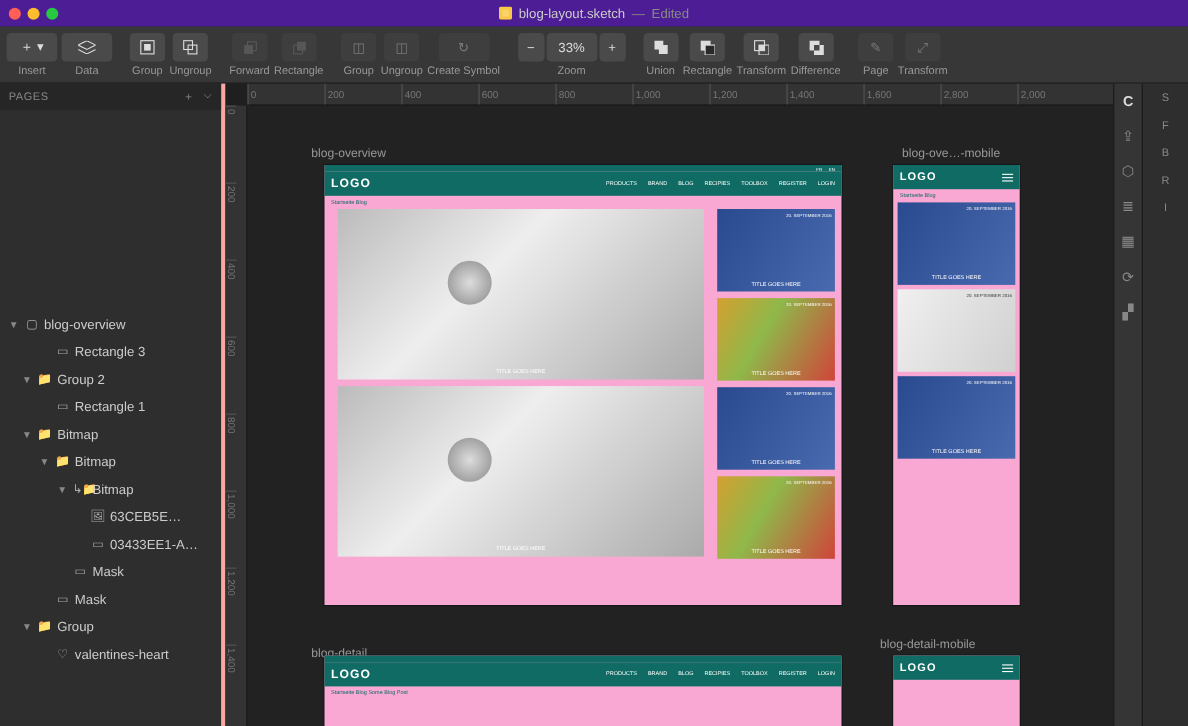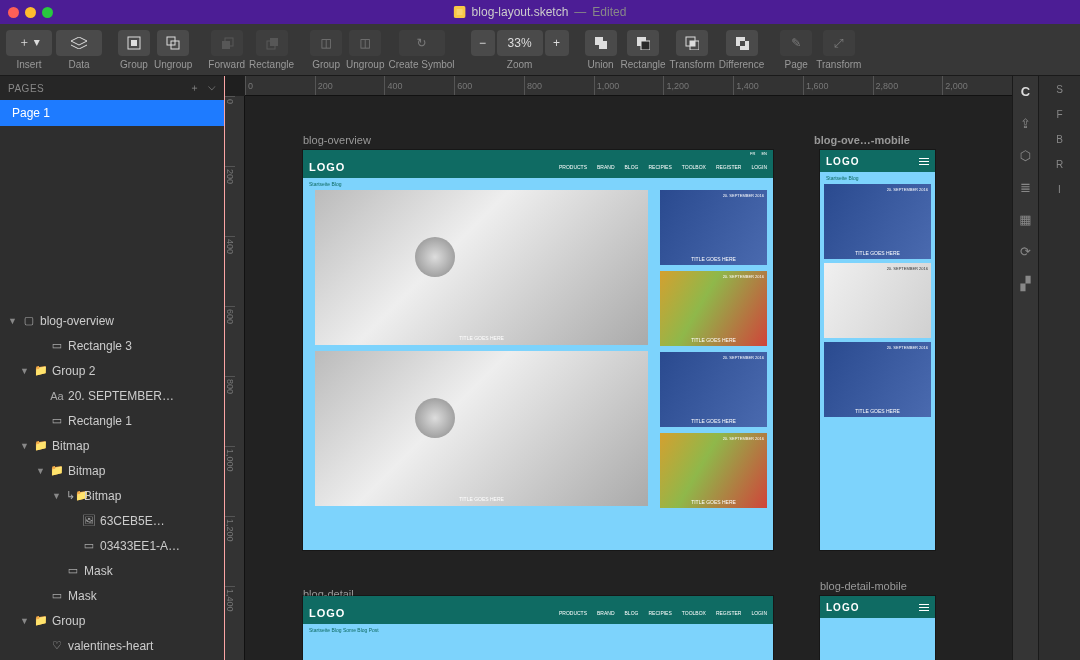--- a/index.html
+++ b/index.html
@@ -16,39 +16,39 @@
 .tbtn { background:#4a4a4a; border-radius:4px; height:26px; min-width:32px; display:flex; align-items:center; justify-content:center; color:#ddd; font-size:12px;}
 .tbtn.wide{min-width:46px;}
 .tbtn.disabled{opacity:.4;}
 .tlabel{font-size:10px; color:#999;}
 .tgap{width:8px;}
 .zoombar{display:flex;align-items:center;}
 .zoombar .tbtn{min-width:24px;}
 .zoombar .zval{min-width:46px;}
 
 .main { display:flex; height:calc(100% - 76px); }
-.sidebar { width:225px; background:#2e2e2e; border-right:1px solid #fca5a5; display:flex; flex-direction:column;}
+.sidebar { width:205px; background:#2e2e2e; border-right:4px solid #fca5a5; display:flex; flex-direction:column;}
 .pages-hdr { height:24px; background:#262626; display:flex; align-items:center; justify-content:space-between; padding:0 8px; color:#888; font-size:10px; letter-spacing:.5px;}
 .pages-hdr .acts{display:flex; gap:8px; color:#888;}
 .page-item { background:#1e7bff; color:#fff; padding:6px 12px; font-size:12px;}
 .layer-list { flex:1; overflow:auto; padding-top:2px;}
 .layer { display:flex; align-items:center; height:25px; padding-left:8px; color:#ccc; font-size:12px; gap:4px; white-space:nowrap;}
 .layer .arrow{width:10px; font-size:9px; color:#888;}
 .layer .ico{width:14px; text-align:center; color:#aaa; font-size:11px;}
 .ind1{padding-left:20px;} .ind2{padding-left:36px;} .ind3{padding-left:52px;} .ind4{padding-left:68px;}
 
 .canvas-wrap{flex:1; position:relative; background:#1f1f1f; overflow:hidden;}
 .ruler-h{position:absolute;top:0;left:20px;right:0;height:20px;background:#333;border-bottom:1px solid #111;display:flex;color:#777;font-size:9px;}
 .ruler-h span{width:70px;text-align:left;padding-left:2px;border-left:1px solid #555;line-height:20px;}
 .ruler-v{position:absolute;top:20px;left:0;width:20px;bottom:0;background:#333;border-right:1px solid #111;color:#777;font-size:9px;}
 .ruler-v span{display:block;height:70px;writing-mode:vertical-rl;text-align:left;padding-top:2px;border-top:1px solid #555;}
 .canvas{position:absolute;top:20px;left:20px;right:0;bottom:0;background:#222;overflow:hidden;}
 
 .artboard-label{position:absolute;color:#999;font-size:11px;}
-.artboard{position:absolute;background:#7dd3fc;box-shadow:0 0 0 1px rgba(0,0,0,.3);}
+.artboard{position:absolute;background:#f9a8d4;box-shadow:0 0 0 1px rgba(0,0,0,.3);margin-left:12px;}
 
 .blog-head{background:#0f6b63;height:22px;display:flex;align-items:center;justify-content:space-between;padding:0 6px;color:#fff;}
 .logo{font-weight:bold;font-size:11px;letter-spacing:1px;}
 .nav{display:flex;gap:10px;font-size:5px;}
 .crumb{font-size:5px;color:#0f6b63;padding:3px 6px;}
 .hero{position:relative;background:linear-gradient(135deg,#bbb,#eee 40%,#aaa);height:155px;margin:0 6px 6px;}
 .hero::after{content:"";position:absolute;left:30%;top:30%;width:40px;height:40px;border-radius:50%;background:radial-gradient(circle,#ddd,#888);}
 .hero-cap{position:absolute;bottom:4px;left:50%;transform:translateX(-50%);color:#fff;font-size:5px;}
 .side-tiles{position:absolute;right:6px;top:40px;width:107px;display:flex;flex-direction:column;gap:6px;}
 .tile{height:75px;position:relative;background:#335;}
@@ -243,42 +243,36 @@
 
 <div class="main">
   <div class="sidebar">
     <div class="pages-hdr">
       <span>PAGES</span>
       <div class="acts">
         <span>＋</span>
         <span>⌵</span>
       </div>
     </div>
-    <div class="page-item">Page 1</div>
     <div style="flex:0 0 180px"></div>
     <div class="layer-list" id="layer-list">
         <div class="layer ind0">
           <span class="arrow">▼</span>
           <span class="ico">▢</span>
           <span>blog-overview</span>
         </div>
         <div class="layer ind2">
           <span class="arrow"></span>
           <span class="ico">▭</span>
           <span>Rectangle 3</span>
         </div>
         <div class="layer ind1">
           <span class="arrow">▼</span>
           <span class="ico">📁</span>
           <span>Group 2</span>
-        </div>
-        <div class="layer ind2">
-          <span class="arrow"></span>
-          <span class="ico">Aa</span>
-          <span>20. SEPTEMBER…</span>
         </div>
         <div class="layer ind2">
           <span class="arrow"></span>
           <span class="ico">▭</span>
           <span>Rectangle 1</span>
         </div>
         <div class="layer ind1">
           <span class="arrow">▼</span>
           <span class="ico">📁</span>
           <span>Bitmap</span>
@@ -394,21 +388,21 @@
                 <div class="tile-cap">TITLE GOES HERE</div>
               </div>
             <div class="tile umb">
                 <div class="tile-date">20. SEPTEMBER 2016</div>
                 <div class="tile-cap">TITLE GOES HERE</div>
               </div>
           </div>
         </div>
       </div>
 
-      <div class="artboard-label" style="left:569px;top:38px;font-weight:bold;">blog-ove…-mobile</div>
+      <div class="artboard-label" style="left:595px;top:38px;">blog-ove…-mobile</div>
       <div class="artboard" style="left:575px;top:54px;width:115px;height:400px;">
         <div class="mob-head">
           <span class="logo" style="font-size:10px">LOGO</span>
           <div class="burger">
               <span></span>
               <span></span>
               <span></span>
             </div>
         </div>
         <div class="crumb">Startseite  Blog</div>

